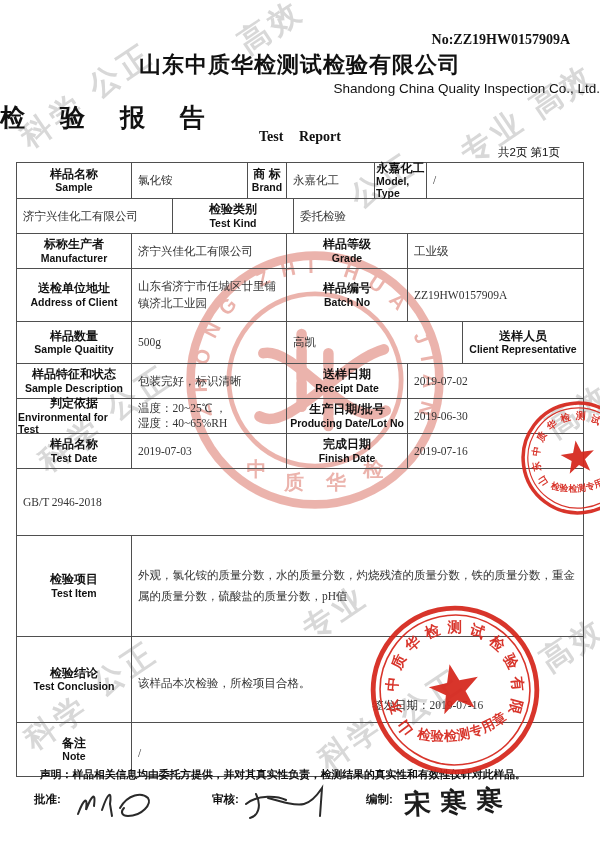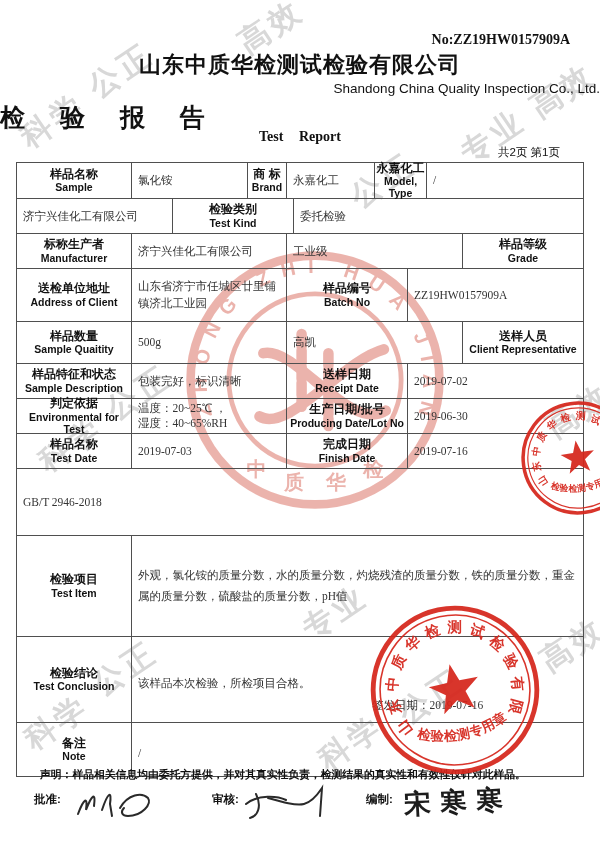--- a/index.html
+++ b/index.html
@@ -21,21 +21,21 @@
             font-family:"Liberation Serif",serif;font-size:14px;font-weight:bold;
             word-spacing:12px;z-index:2;}
   .page-info{position:absolute;top:145px;right:40px;font-size:11.5px;font-weight:normal;z-index:2;}
   
   .tbl{position:absolute;left:16px;top:162px;width:566px;border:1px solid #4f4f4f;z-index:2;}
   .t-row{display:flex;border-top:1px solid #4f4f4f;}
   .t-row:first-child{border-top:none;}
   .cell{border-left:1px solid #4f4f4f;box-sizing:border-box;min-width:0;}
   .cell:first-child{border-left:none;}
   .h-cell{display:flex;flex-direction:column;justify-content:center;align-items:center;
-          text-align:center;line-height:1.15;padding:1px;}
+          text-align:left;line-height:1.15;padding:1px;}
   .h-cn{font-size:12px;font-weight:bold;}
   .h-en{font-size:10.5px;font-weight:bold;}
   .v-cell{display:flex;align-items:center;padding:2px 6px;
           font-family:"Liberation Serif",serif;font-size:11.5px;color:#333;line-height:1.45;}
   .v-top{align-items:center;padding-top:10px;}
   .pre{white-space:pre-line;}
   .rel{position:relative;}
   .sign-date{position:absolute;left:240px;bottom:8px;font-family:"Liberation Serif",serif;
              font-size:11.5px;color:#333;}
   
@@ -105,25 +105,25 @@
         </div>
       <div class="cell v-cell" style="width:176px">委托检验</div>
     </div>
 
     <div class="t-row" style="height:34px">
       <div class="cell h-cell" style="width:114px">
         <span class="h-cn">标称生产者</span>
           <span class="h-en">Manufacturer</span>
         </div>
       <div class="cell v-cell" style="width:155px">济宁兴佳化工有限公司</div>
-      <div class="cell v-cell" style="width:176px">工业级</div>
       <div class="cell h-cell" style="width:121px">
         <span class="h-cn">样品等级</span>
           <span class="h-en">Grade</span>
         </div>
+      <div class="cell v-cell" style="width:176px">工业级</div>
     </div>
 
     <div class="t-row" style="height:52px">
       <div class="cell h-cell" style="width:114px">
         <span class="h-cn">送检单位地址</span>
           <span class="h-en">Address of Client</span>
         </div>
       <div class="cell v-cell" style="width:155px">山东省济宁市任城区廿里铺镇济北工业园</div>
       <div class="cell h-cell" style="width:121px">
         <span class="h-cn">样品编号</span>

